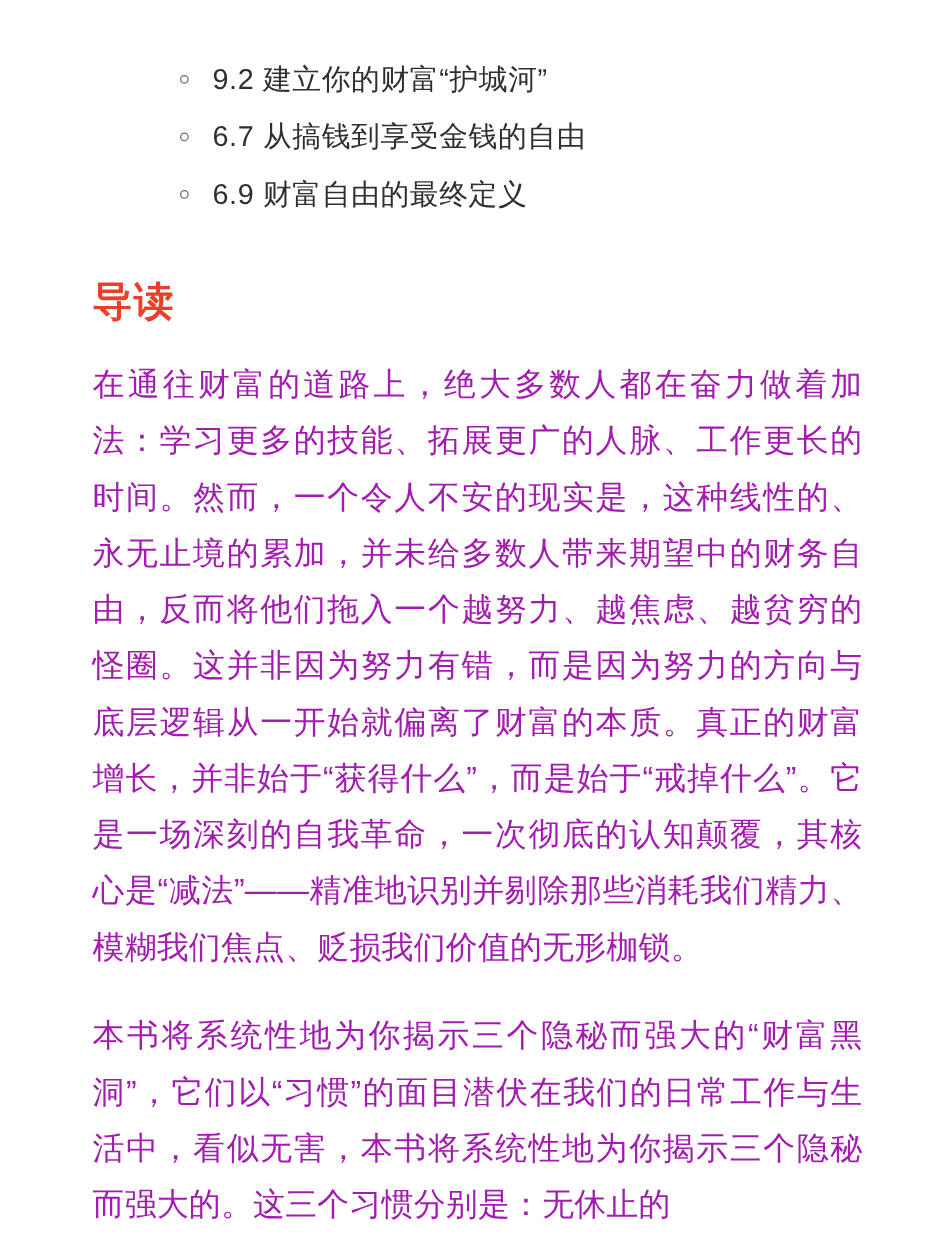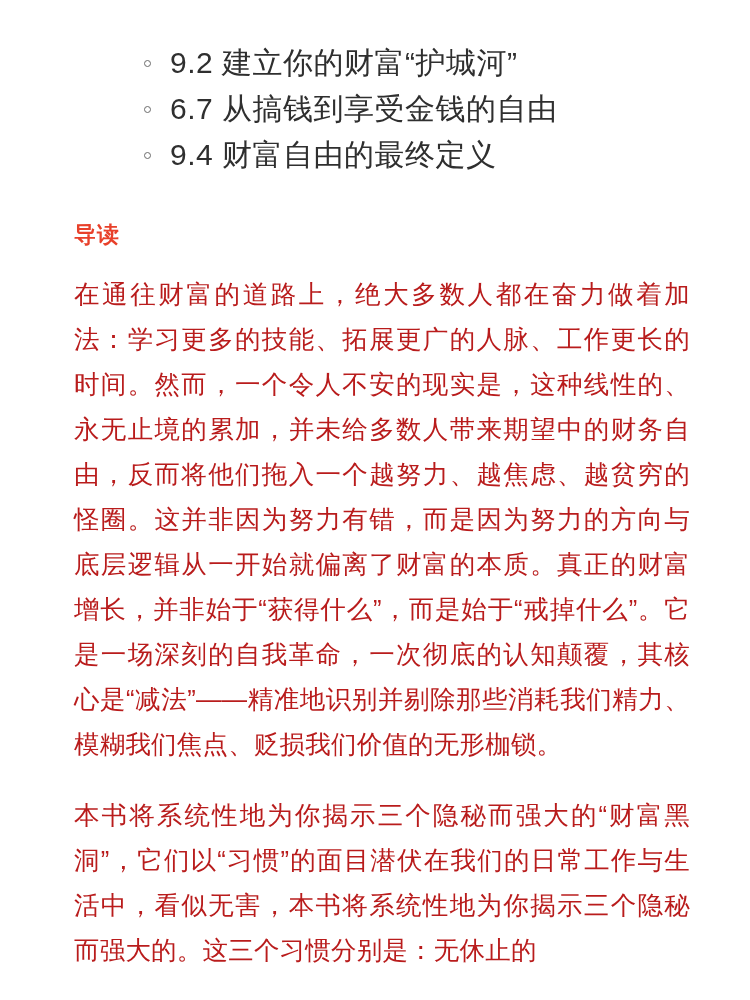--- a/index.html
+++ b/index.html
@@ -21,68 +21,68 @@
     padding: 40px 60px 0 60px;
     background: #ffffff;
   }
   .toc-list {
     list-style: none;
     margin: 0 0 0 0;
     padding: 0 0 0 110px;
   }
   .toc-item {
     position: relative;
-    font-size: 30px;
+    font-size: 23px;
     line-height: 46px;
     color: #2f2f2f;
     letter-spacing: 0.5px;
     white-space: nowrap;
   }
   .toc-item::before {
     content: "";
     position: absolute;
     left: -26px;
     top: 20px;
     width: 7px;
     height: 7px;
     border: 1.6px solid #6b6b6b;
     border-radius: 50%;
     box-sizing: border-box;
   }
   .section-title {
     margin: 42px 0 22px 14px;
-    font-size: 22px;
+    font-size: 32px;
     font-weight: bold;
     color: #e8402a;
     letter-spacing: 1px;
   }
   .body-para {
     margin: 0 0 26px 14px;
     font-size: 25.5px;
     line-height: 45px;
-    color: #b91c1c;
+    color: #a21caf;
     text-align: justify;
     text-justify: inter-ideograph;
     letter-spacing: 0.2px;
   }
 </style>
 </head>
 <body>
 
 <div class="page">
 
   <ul class="toc-list">
     <li class="toc-item">
       <span>9.2 建立你的财富“护城河”</span>
     </li>
     <li class="toc-item">
       <span>6.7 从搞钱到享受金钱的自由</span>
     </li>
     <li class="toc-item">
-      <span>9.4 财富自由的最终定义</span>
+      <span>6.9 财富自由的最终定义</span>
     </li>
   </ul>
 
   <h2 class="section-title">导读</h2>
 
   <p class="body-para">在通往财富的道路上，绝大多数人都在奋力做着加法：学习更多的技能、拓展更广的人脉、工作更长的时间。然而，一个令人不安的现实是，这种线性的、永无止境的累加，并未给多数人带来期望中的财务自由，反而将他们拖入一个越努力、越焦虑、越贫穷的怪圈。这并非因为努力有错，而是因为努力的方向与底层逻辑从一开始就偏离了财富的本质。真正的财富增长，并非始于“获得什么”，而是始于“戒掉什么”。它是一场深刻的自我革命，一次彻底的认知颠覆，其核心是“减法”——精准地识别并剔除那些消耗我们精力、模糊我们焦点、贬损我们价值的无形枷锁。</p>
   <p class="body-para">本书将系统性地为你揭示三个隐秘而强大的“财富黑洞”，它们以“习惯”的面目潜伏在我们的日常工作与生活中，看似无害，本书将系统性地为你揭示三个隐秘而强大的。这三个习惯分别是：无休止的</p>
 
 </div>
 

